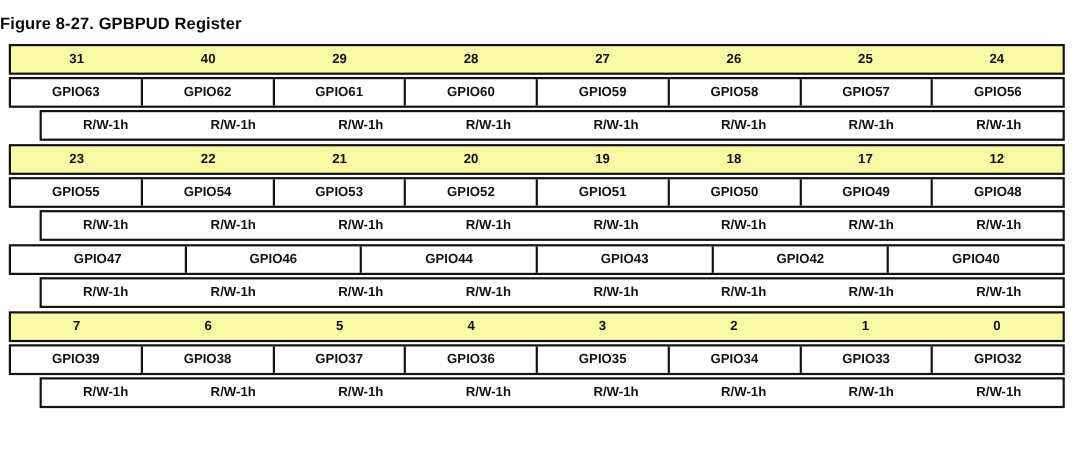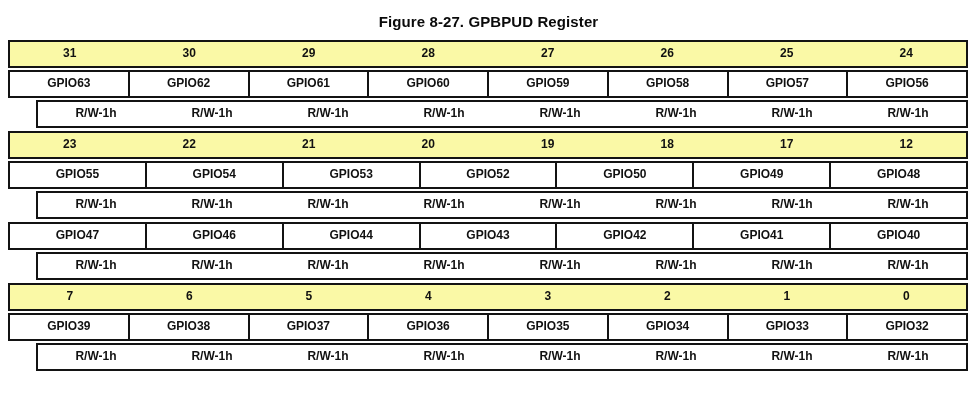--- a/index.html
+++ b/index.html
@@ -15,21 +15,20 @@
     position: relative;
     width: 977px;
     height: 408px;
     background: #ffffff;
   }
   .figure-title {
     position: absolute;
     top: 13px;
     left: 0;
     width: 977px;
-    text-align: center;
     font-size: 15px;
     font-weight: bold;
     color: #0a0a0a;
     letter-spacing: 0.1px;
   }
   .register-table {
     position: absolute;
     left: 8px;
     top: 40px;
     width: 960px;
@@ -68,21 +67,21 @@
 </style>
 </head>
 <body>
 
 <div class="page">
   <div class="figure-title">Figure 8-27. GPBPUD Register</div>
   <div class="register-table">
       <div class="group">
         <div class="row bits">
           <div class="cell">31</div>
-          <div class="cell">30</div>
+          <div class="cell">40</div>
           <div class="cell">29</div>
           <div class="cell">28</div>
           <div class="cell">27</div>
           <div class="cell">26</div>
           <div class="cell">25</div>
           <div class="cell">24</div>
         </div>
         <div class="row fields">
           <div class="cell">GPIO63</div>
           <div class="cell">GPIO62</div>
@@ -113,20 +112,21 @@
           <div class="cell">19</div>
           <div class="cell">18</div>
           <div class="cell">17</div>
           <div class="cell">12</div>
         </div>
         <div class="row fields">
           <div class="cell">GPIO55</div>
           <div class="cell">GPIO54</div>
           <div class="cell">GPIO53</div>
           <div class="cell">GPIO52</div>
+          <div class="cell">GPIO51</div>
           <div class="cell">GPIO50</div>
           <div class="cell">GPIO49</div>
           <div class="cell">GPIO48</div>
         </div>
         <div class="row access">
           <div class="cell">R/W-1h</div>
           <div class="cell">R/W-1h</div>
           <div class="cell">R/W-1h</div>
           <div class="cell">R/W-1h</div>
           <div class="cell">R/W-1h</div>
@@ -135,21 +135,20 @@
           <div class="cell">R/W-1h</div>
         </div>
       </div>
       <div class="group">
         <div class="row fields">
           <div class="cell">GPIO47</div>
           <div class="cell">GPIO46</div>
           <div class="cell">GPIO44</div>
           <div class="cell">GPIO43</div>
           <div class="cell">GPIO42</div>
-          <div class="cell">GPIO41</div>
           <div class="cell">GPIO40</div>
         </div>
         <div class="row access">
           <div class="cell">R/W-1h</div>
           <div class="cell">R/W-1h</div>
           <div class="cell">R/W-1h</div>
           <div class="cell">R/W-1h</div>
           <div class="cell">R/W-1h</div>
           <div class="cell">R/W-1h</div>
           <div class="cell">R/W-1h</div>

